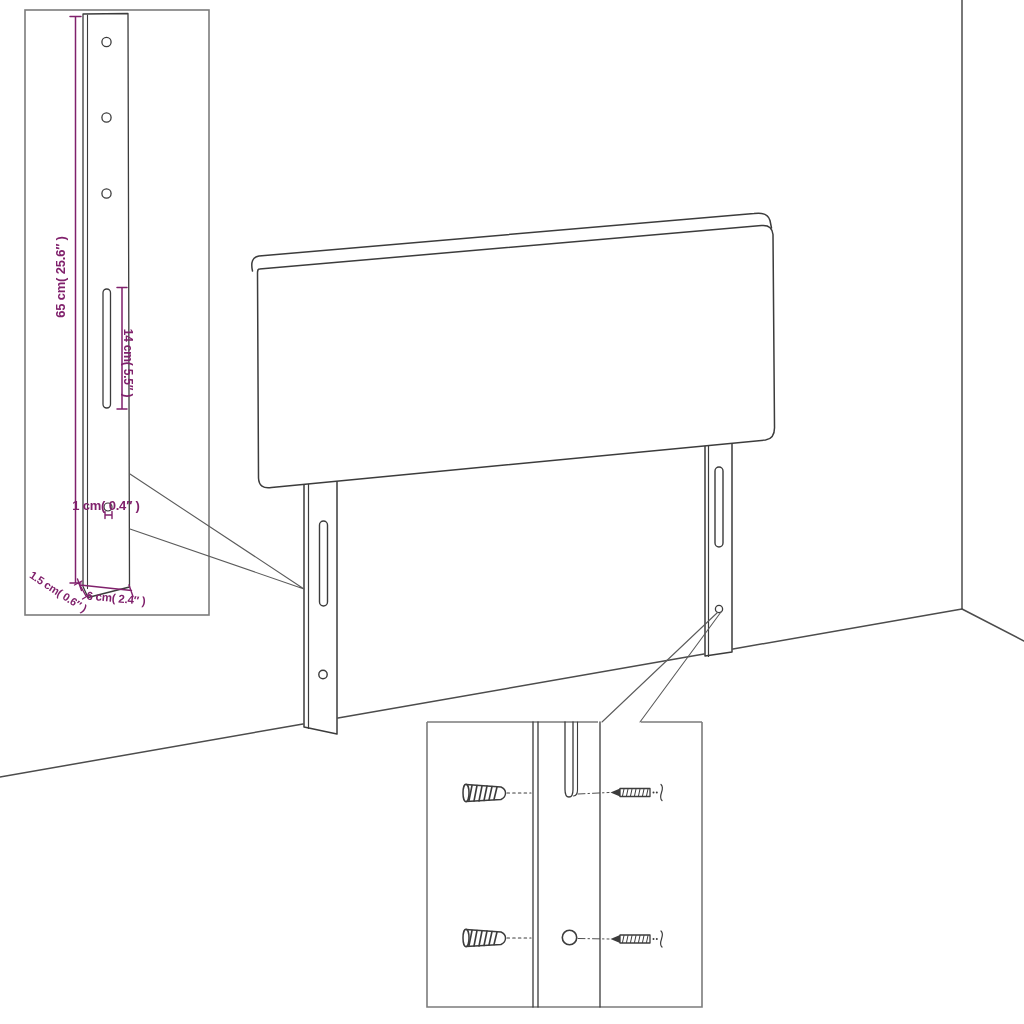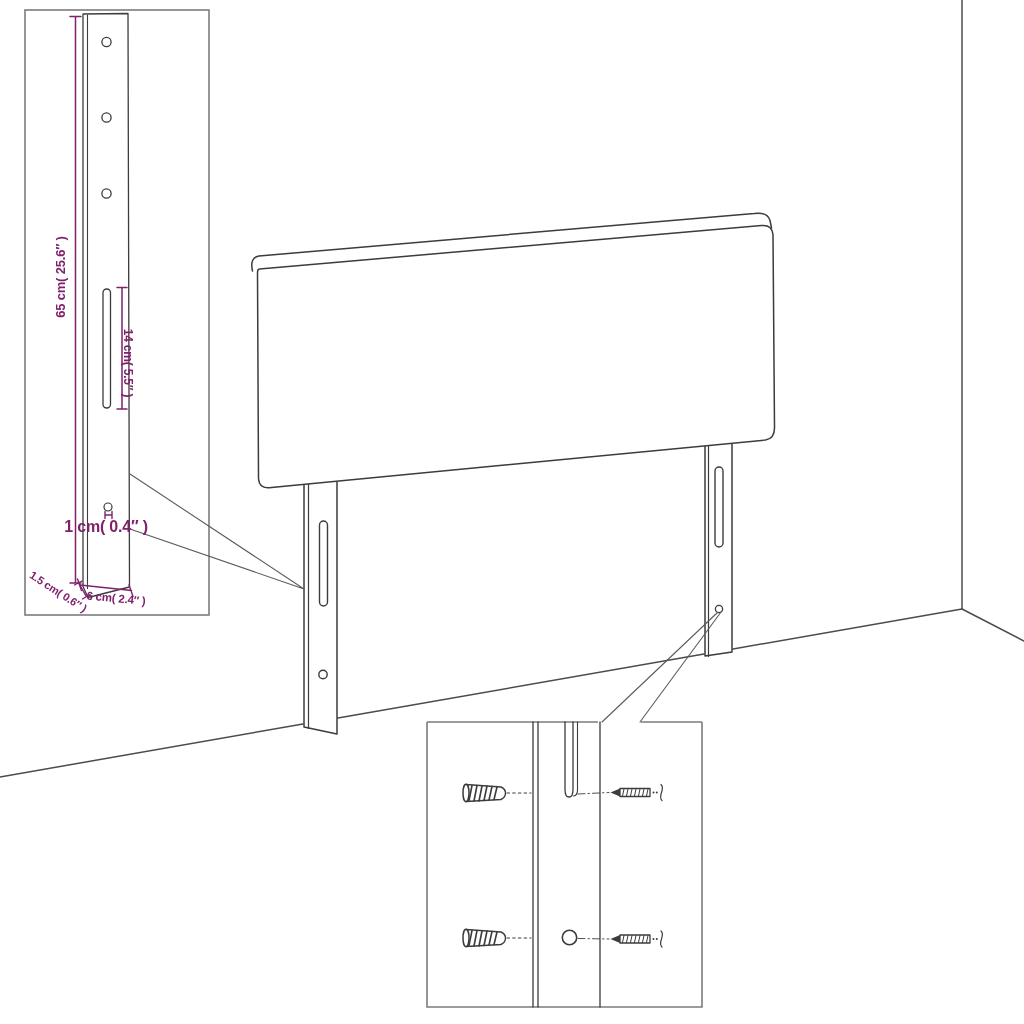--- a/index.html
+++ b/index.html
@@ -118,16 +118,16 @@
         <circle class="dark" cx="656.8" cy="939" r="1"></circle>
         <path class="ink" stroke-width="1.2" d="M661,931 C666,935.5 657,942.5 662,947"></path>
       </g>
 
       <path class="leader" stroke-width="1.1" d="M717.5,612.5 L602,722 M721,612 L640,722"></path>
     </g>
   </svg>
 
   <div class="dim-label" style="left:60px; top:277px; font-size:13px; transform:translate(-50%,-50%) rotate(-90deg);">65 cm( 25.6″ )</div>
   <div class="dim-label" style="left:128px; top:363px; transform:translate(-50%,-50%) rotate(90deg);">14 cm( 5.5″ )</div>
-  <div class="dim-label" style="left:106px; top:527px; font-size:16px; transform:translate(-50%,-50%);">1 cm( 0.4″ )</div>
+  <div class="dim-label" style="left:106px; top:505px; font-size:13px; transform:translate(-50%,-50%);">1 cm( 0.4″ )</div>
   <div class="dim-label" style="left:58px; top:592px; font-size:11px; transform:translate(-50%,-50%) rotate(33deg);">1.5 cm( 0.6″ )</div>
   <div class="dim-label" style="left:116px; top:599px; font-size:11.5px; transform:translate(-50%,-50%) rotate(5.5deg);">6 cm( 2.4″ )</div>
 </div>
 
 </body></html>

